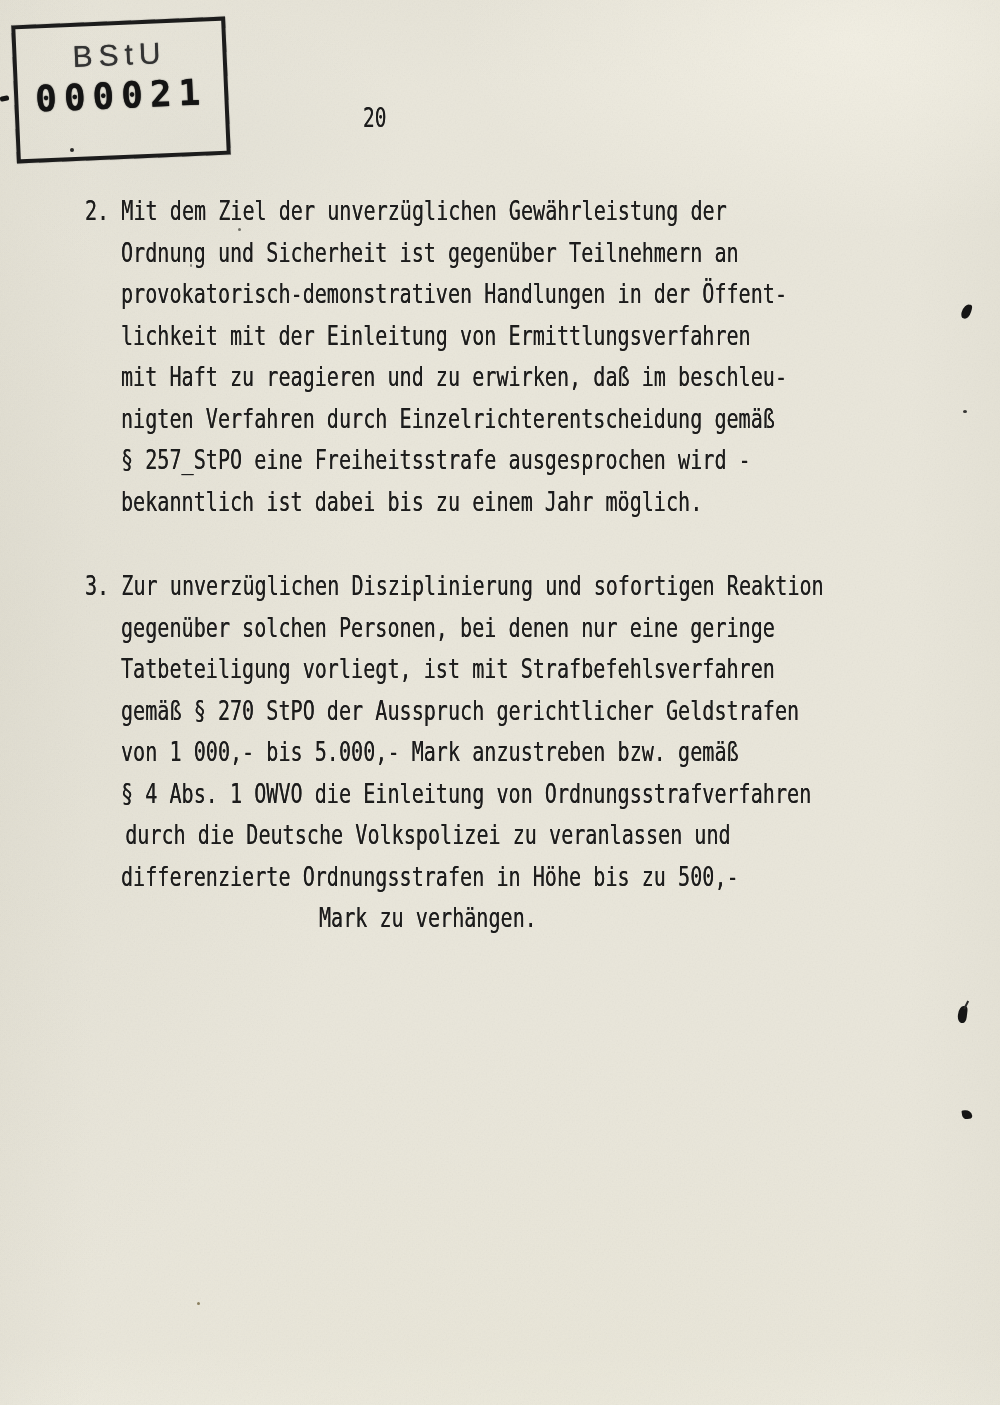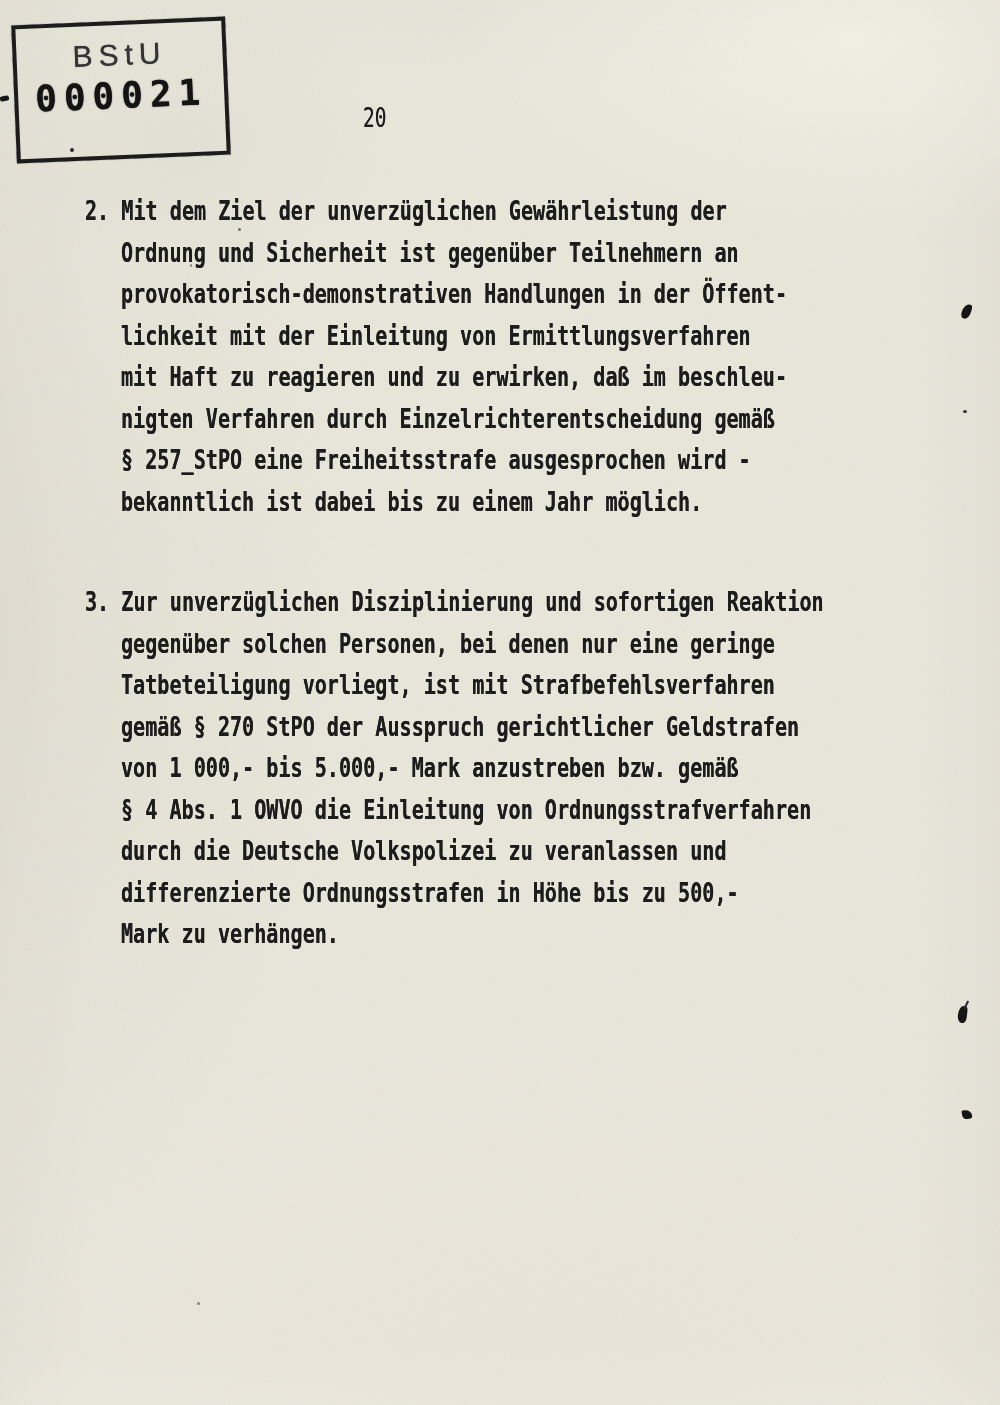--- a/index.html
+++ b/index.html
@@ -43,23 +43,23 @@
   
   .typew {
     color:#1c1c1c;
     text-shadow:0 0 0.5px rgba(25,25,25,0.85);
   }
   .pagenum {
     position:absolute; left:363px; top:103px;
     font-size:26px; transform:scaleX(0.75); transform-origin:0 50%;
     line-height:30px; white-space:pre;
   }
-  .para { position:absolute; left:85px; width:860px;font-weight:bold; }
+  .para { position:absolute; left:85px; width:860px; }
   .para-2 { top:190px; }
-  .para-3 { top:581px; }
+  .para-3 { top:565px;text-align:center; }
   .tline {
     font-size:27px; line-height:41.5px; height:41.5px; white-space:pre;
     transform:scaleX(0.745); transform-origin:0 50%;
   }
   .tline.cont { margin-left:36px; }
 
   
   .speck { position:absolute; background:#161616; }
   .speck-edge-dash { left:0; top:96px; width:9px; height:5px; border-radius:2px; transform:rotate(-12deg); }
   .speck-blob-1 { left:962px; top:304px; width:9px; height:15px; border-radius:70% 30% 60% 40%; transform:rotate(16deg); }

